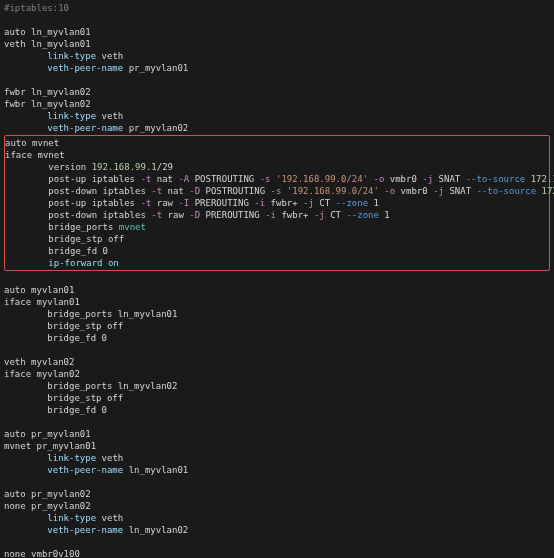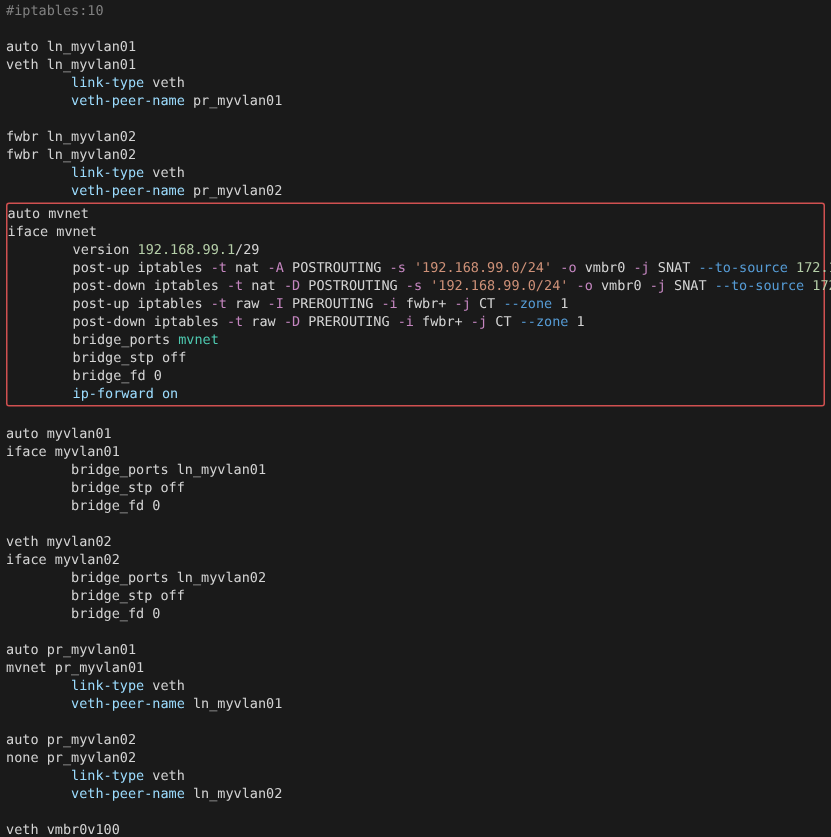--- a/index.html
+++ b/index.html
@@ -55,21 +55,21 @@
 <span class="tok c-wht">auto pr_myvlan01</span>
 <span class="tok c-wht">mvnet pr_myvlan01</span>
 <span class="tok c-cyan">        link-type</span><span class="tok c-wht"> veth</span>
 <span class="tok c-cyan">        veth-peer-name</span><span class="tok c-wht"> ln_myvlan01</span>
 
 <span class="tok c-wht">auto pr_myvlan02</span>
 <span class="tok c-wht">none pr_myvlan02</span>
 <span class="tok c-cyan">        link-type</span><span class="tok c-wht"> veth</span>
 <span class="tok c-cyan">        veth-peer-name</span><span class="tok c-wht"> ln_myvlan02</span>
 
-<span class="tok c-wht">veth vmbr0v100</span>
+<span class="tok c-wht">none vmbr0v100</span>
 
 
 
 
 
 
 
 
 
 

